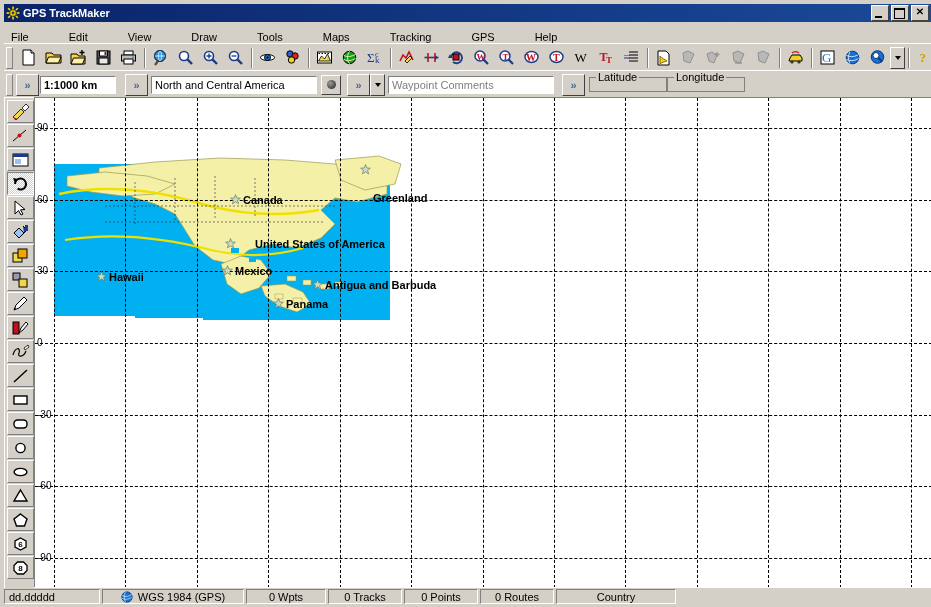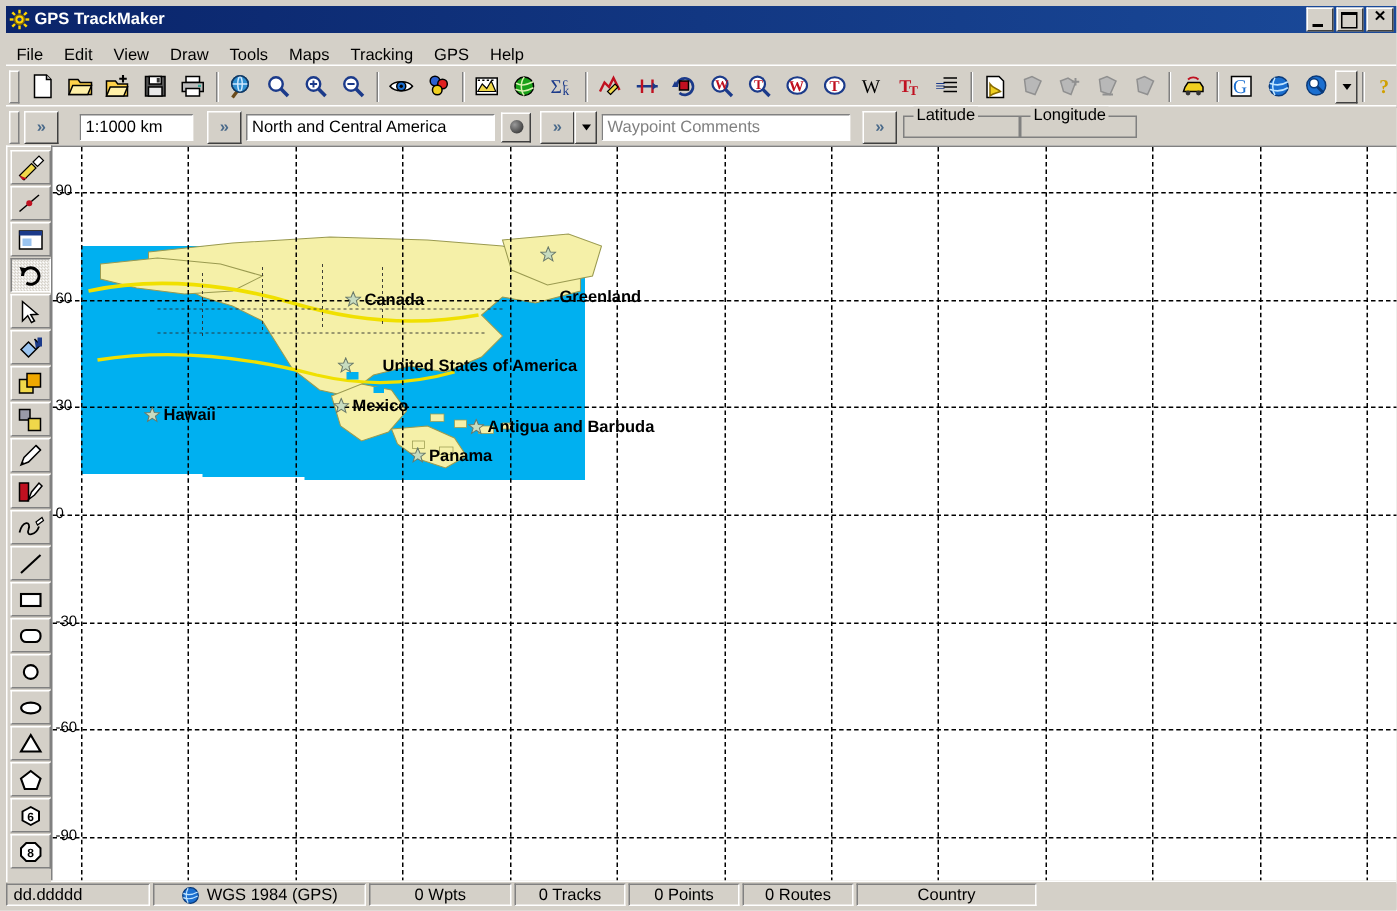--- a/index.html
+++ b/index.html
@@ -27,21 +27,21 @@
     border-right:1px solid #404040;border-bottom:1px solid #404040;
     position:relative;color:#000;}
   .tb-btn i{position:absolute;display:block;}
   .tb-min i{width:7px;height:2px;background:#000;left:3px;bottom:2px;}
   .tb-max i{width:9px;height:8px;border:1px solid #000;border-top-width:2px;left:2px;top:2px;}
   .tb-close i{font-style:normal;font-size:10px;font-weight:bold;line-height:12px;
     width:100%;text-align:center;left:0;top:0;font-family:"Liberation Sans",sans-serif;}
 
   
   .menubar{position:absolute;left:2px;top:21px;width:927px;height:28px;
-    display:flex;align-items:center;background:#d4d0c8;}
+    display:flex;align-items:center;background:#d4d0c8;gap:26px;}
   .menu-item{padding:2px 7px;color:#000;font-size:11px;}
 
   
   .toolrow{position:absolute;left:2px;width:927px;background:#d4d0c8;
     display:flex;align-items:center;
     border-top:1px solid #fff;border-bottom:1px solid #808080;}
   .toolrow1{top:41px;height:27px;}
   .toolrow2{top:68px;height:27px;}
   .grip{width:5px;height:20px;margin:0 3px 0 2px;flex:0 0 auto;
     border-left:1px solid #fff;border-top:1px solid #fff;
@@ -431,21 +431,21 @@
       <svg width="17" height="17" viewBox="0 0 17 17">
           <text x="3.5" y="13" font-family="Liberation Serif,serif" font-size="13" font-weight="bold" fill="#d0a000">?</text>
         </svg>
     </span>
   </div>
 
   <div class="toolrow toolrow2">
     <span class="grip"></span>
 
     <span class="arrowbtn">»</span>
-    <span class="sunkfield" style="width:76px;margin-left:14px;">1:1000 km</span>
+    <span class="sunkfield" style="width:76px;margin-left:1px;font-weight:bold;">1:1000 km</span>
 
     <span class="arrowbtn" style="margin-left:9px;">»</span>
     <span class="sunkfield" style="width:166px;margin-left:3px;">North and Central America</span>
     <span class="roundbtn" style="margin-left:4px;">
         <b></b>
       </span>
 
     <span class="arrowbtn" style="margin-left:6px;">»</span>
     <span class="dropmini"></span>
     <span class="sunkfield ph" style="width:166px;margin-left:3px;">Waypoint Comments</span>
@@ -781,20 +781,20 @@
         <span>
           <svg width="12" height="12" viewBox="0 0 12 12" style="display:block;">
             <circle cx="6" cy="6" r="5.2" fill="#1b6fd0" stroke="#0a3a7a" stroke-width="0.8"></circle>
             <path d="M1.2 4.6c3.6 1.6 6.4 0.8 9.6-1M1.2 7.4c3.6 1.6 6.4 0.8 9.6-1" stroke="#bfe4ff" fill="none" stroke-width="0.8"></path>
             <path d="M4.4 1.1c-1.6 2.6-1.6 7.2 0 9.8" stroke="#bfe4ff" fill="none" stroke-width="0.8"></path>
           </svg>
         </span>
         <span>WGS 1984 (GPS)</span>
       </span>
     </span>
-    <span class="spanel" style="width:95px;">0 Wpts</span>
+    <span class="spanel" style="width:80px;">0 Wpts</span>
     <span class="spanel" style="width:74px;">0 Tracks</span>
     <span class="spanel" style="width:74px;">0 Points</span>
     <span class="spanel" style="width:74px;">0 Routes</span>
     <span class="spanel" style="width:120px;">Country</span>
   </div>
 
 </div>
 
 </body></html>

